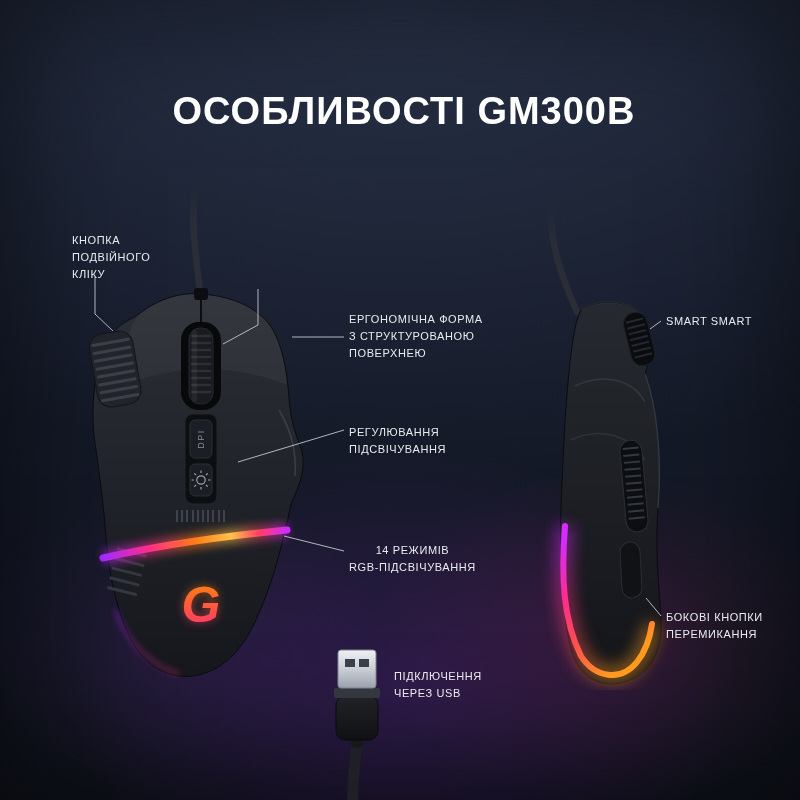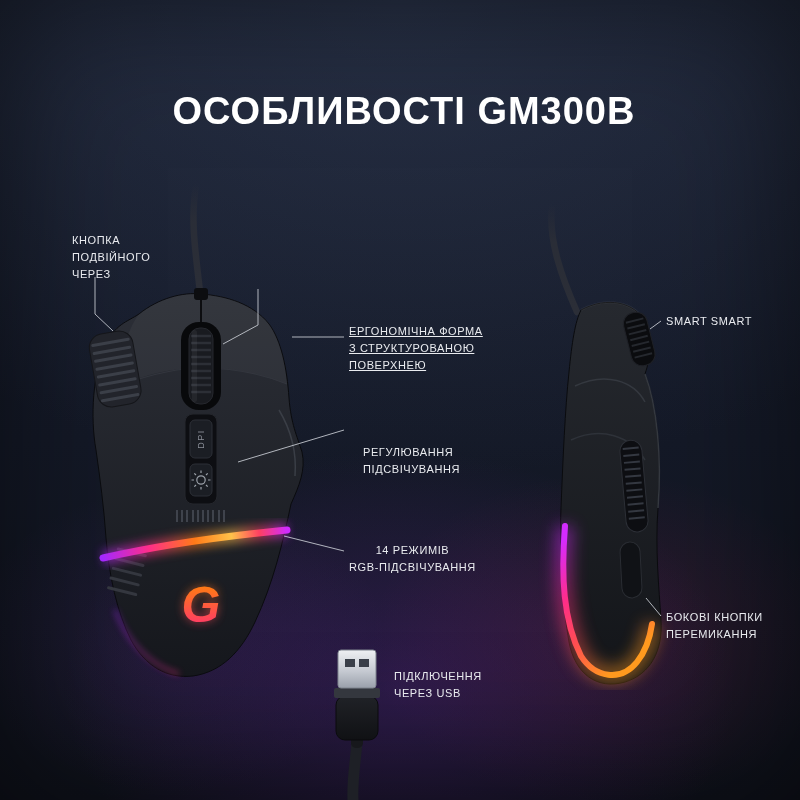--- a/index.html
+++ b/index.html
@@ -22,22 +22,22 @@
     position:absolute;top:86px;left:0;width:100%;margin:4px;
     text-align:center;color:#ffffff;font-size:38px;font-weight:bold;
     letter-spacing:1px;z-index:5;
   }
   .callout{
     position:absolute;color:#e9ebef;font-size:11px;line-height:1.55;
     letter-spacing:.6px;white-space:pre-line;z-index:6;
   }
   .c-double{left:72px;top:232px;}
   .c-dpi{left:256px;top:226px;}
-  .c-ergo{left:349px;top:323px;text-decoration:underline;}
-  .c-back{left:349px;top:444px;margin-left:14px;}
+  .c-ergo{left:349px;top:311px;}
+  .c-back{left:349px;top:424px;}
   .c-rgb{left:349px;top:542px;text-align:center;}
   .c-wheel{left:666px;top:313px;}
   .c-side{left:666px;top:609px;}
   .c-usb{left:394px;top:668px;}
   .layer{position:absolute;left:0;top:0;}
   #cables{z-index:1;}
   .mouse-top{position:absolute;left:75px;top:280px;z-index:2;}
   .mouse-side{position:absolute;left:535px;top:290px;z-index:2;}
   .usb{position:absolute;left:322px;top:646px;z-index:2;}
   #lines{z-index:4;pointer-events:none;}
@@ -228,21 +228,21 @@
       <path d="M292,337 L344,337"></path>
       <path d="M344,430 L238,462"></path>
       <path d="M344,551 L284,536"></path>
       <path d="M661,321 L650,329"></path>
       <path d="M661,616 L646,598"></path>
     </g>
   </svg>
 
   <div class="callout c-double">КНОПКА
 ПОДВІЙНОГО
-ЧЕРЕЗ</div>
+КЛІКУ</div>
   <div class="callout c-ergo">ЕРГОНОМІЧНА ФОРМА
 З СТРУКТУРОВАНОЮ
 ПОВЕРХНЕЮ</div>
   <div class="callout c-back">РЕГУЛЮВАННЯ
 ПІДСВІЧУВАННЯ</div>
   <div class="callout c-rgb">14 РЕЖИМІВ
 RGB-ПІДСВІЧУВАННЯ</div>
   <div class="callout c-wheel">SMART SMART</div>
   <div class="callout c-usb">ПІДКЛЮЧЕННЯ
 ЧЕРЕЗ USB</div>

